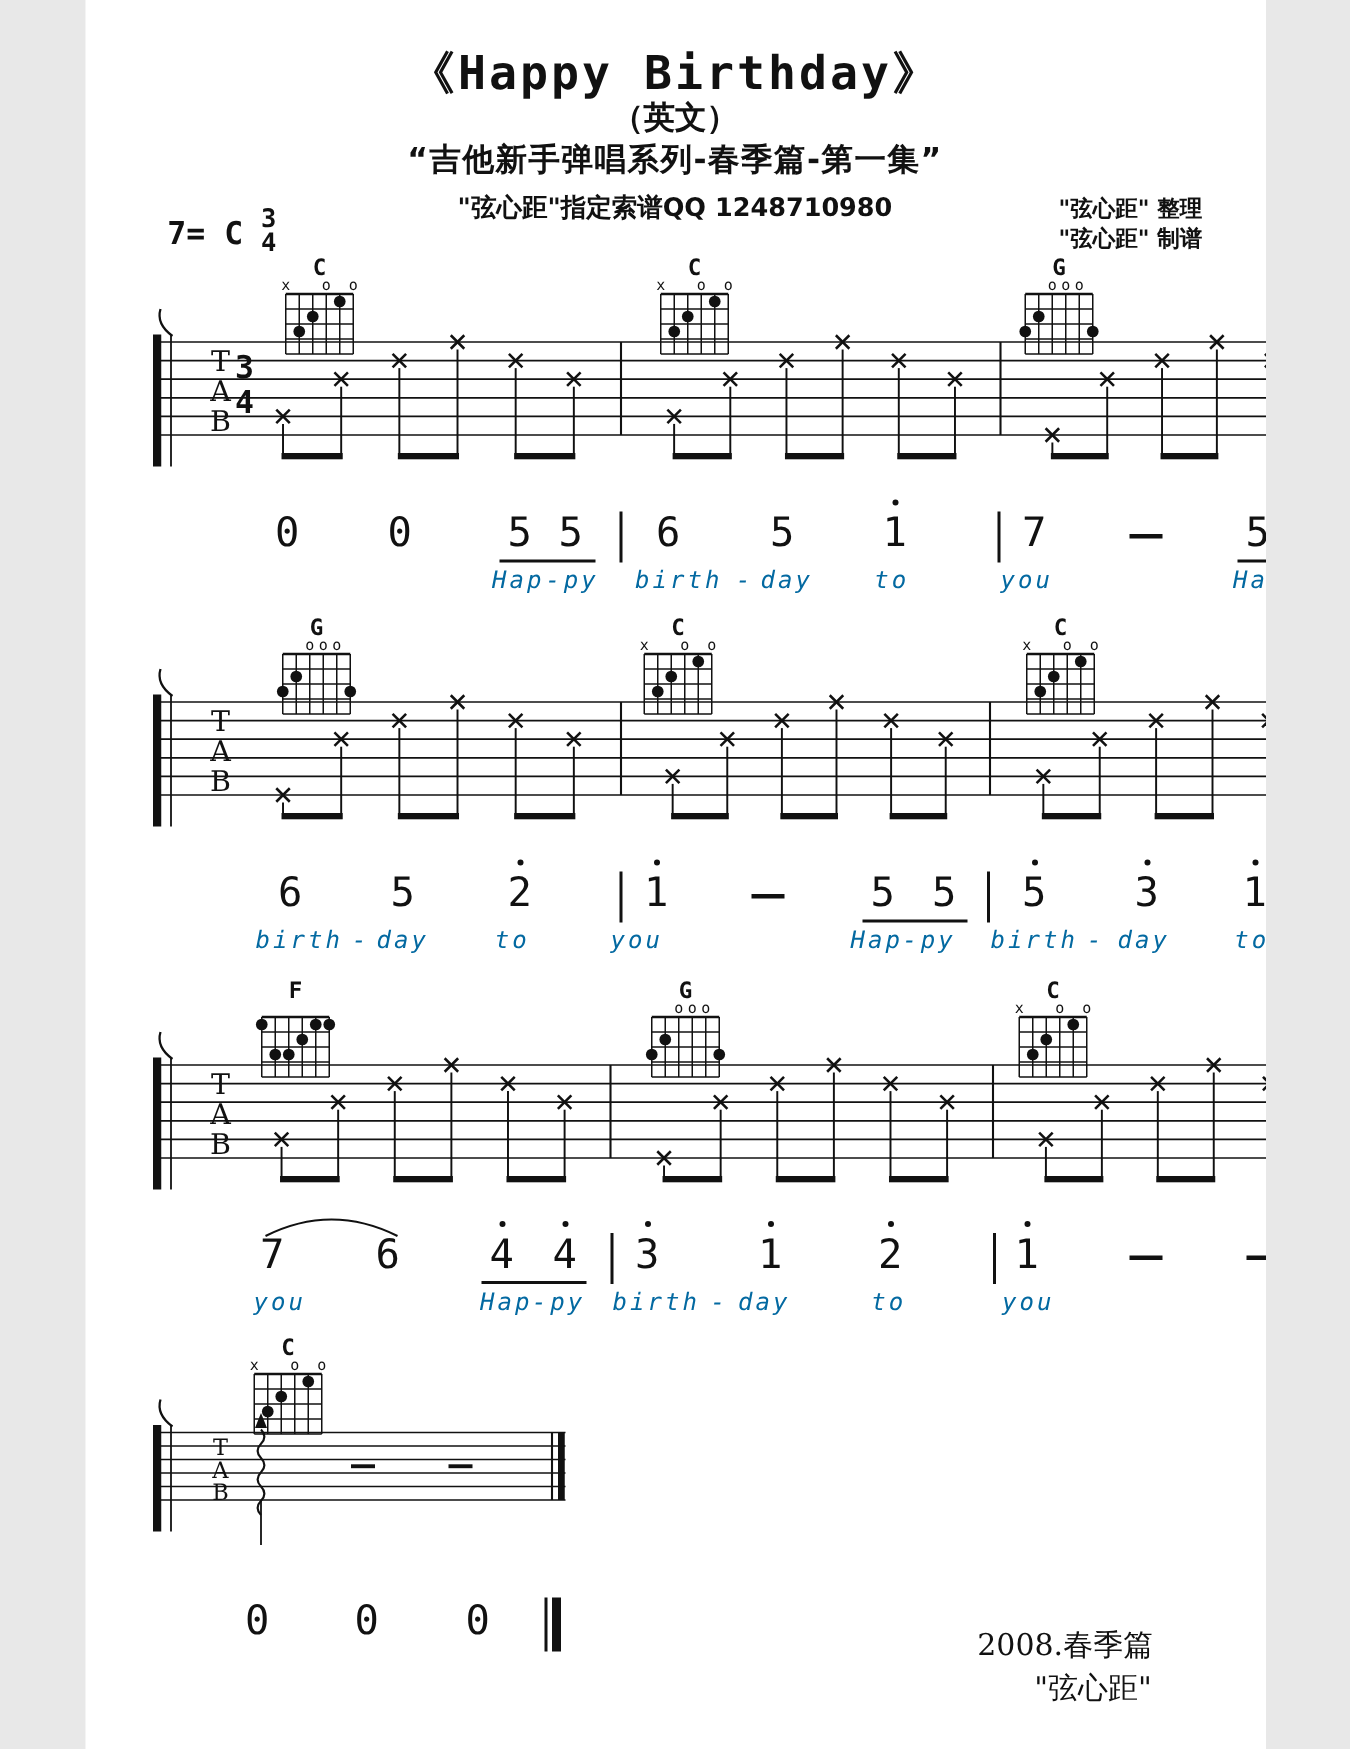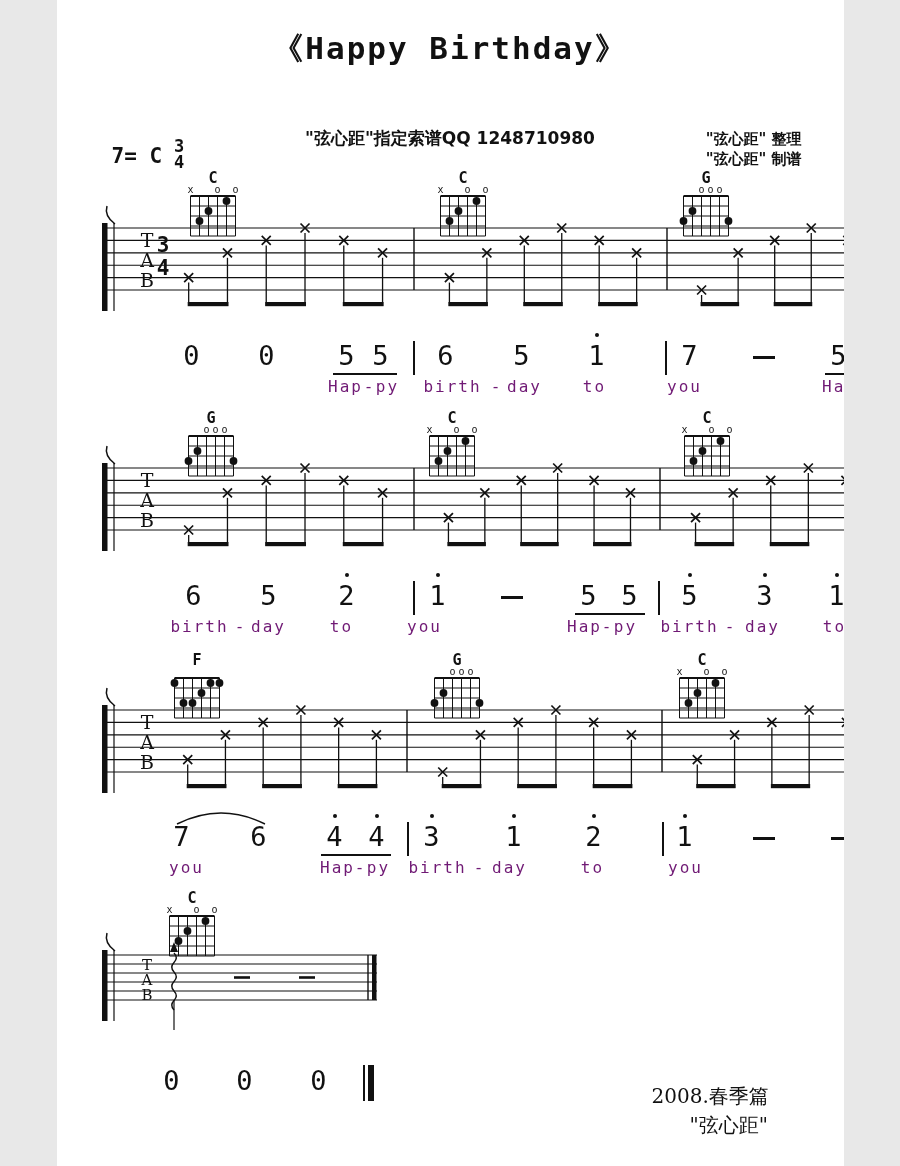--- a/index.html
+++ b/index.html
@@ -21,27 +21,29 @@
   #jianpu-layer{position:absolute;left:0;top:0;width:900px;height:1166px;}
   .jp-num{position:absolute;width:26px;margin-left:-13px;text-align:center;
           font-family:"DejaVu Sans Mono",monospace;font-size:27px;color:#111;}
   .oct-dot{position:absolute;left:50%;top:-7px;margin-left:-2px;width:4px;height:4px;border-radius:50%;background:#111;}
   .jp-bar{position:absolute;width:2px;height:34px;background:#111;}
   .jp-dash{position:absolute;width:22px;height:3px;background:#111;}
   .jp-ul{position:absolute;height:2px;background:#111;}
   .jp-final-thin{position:absolute;width:2px;height:36px;background:#111;}
   .jp-final-thick{position:absolute;width:6px;height:36px;background:#111;}
   .lyric{position:absolute;transform:translateX(-50%);font-family:"DejaVu Sans Mono",monospace;
-         font-size:16px;letter-spacing:2px;color:#701a75;white-space:nowrap;}
+         font-size:16px;letter-spacing:2px;color:#0369a1;white-space:nowrap;font-style:italic;}
 </style>
 </head>
 <body>
 
 <div id="sheet">
   <div class="abs ctr title">《Happy Birthday》</div>
+  <div class="abs ctr subtitle">（英文）</div>
+  <div class="abs ctr series">“吉他新手弹唱系列-春季篇-第一集”</div>
   <div class="abs ctr contact">"弦心距"指定索谱QQ 1248710980</div>
 
   <div class="abs keysig">
     <span>7= C</span><span class="ts"><span>3</span><span>4</span></span>
   </div>
 
   <div class="abs credits">
     <div>"弦心距" 整理</div>
     <div>"弦心距" 制谱</div>
   </div>

